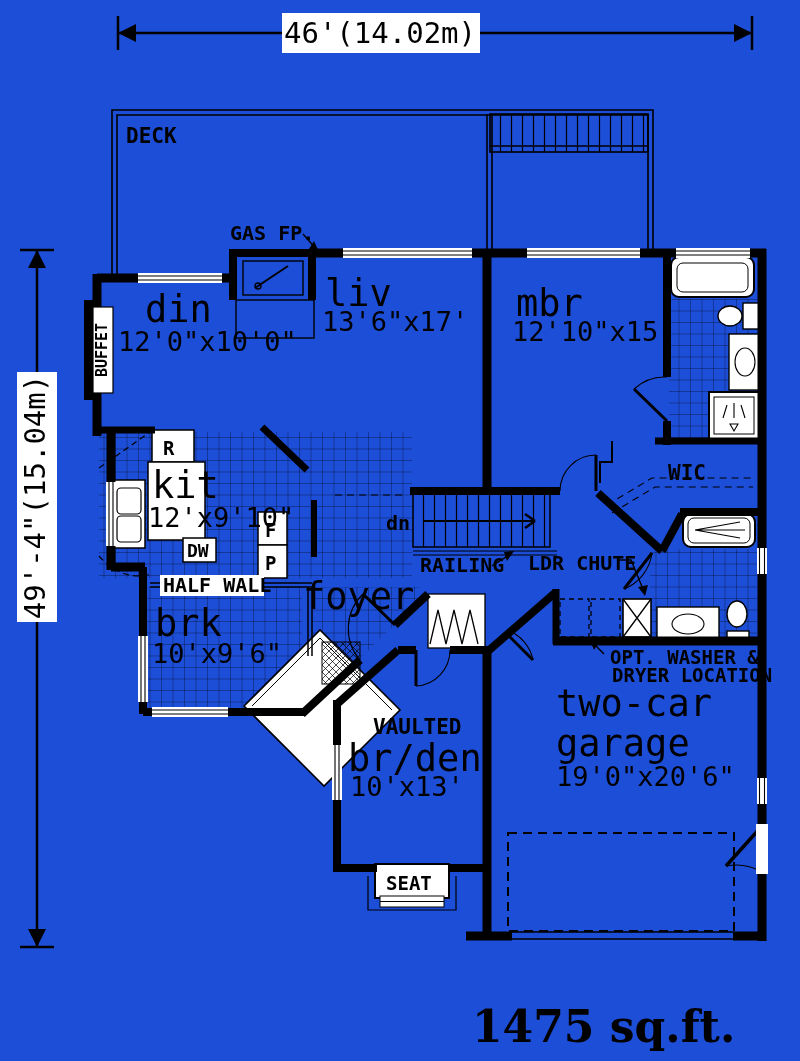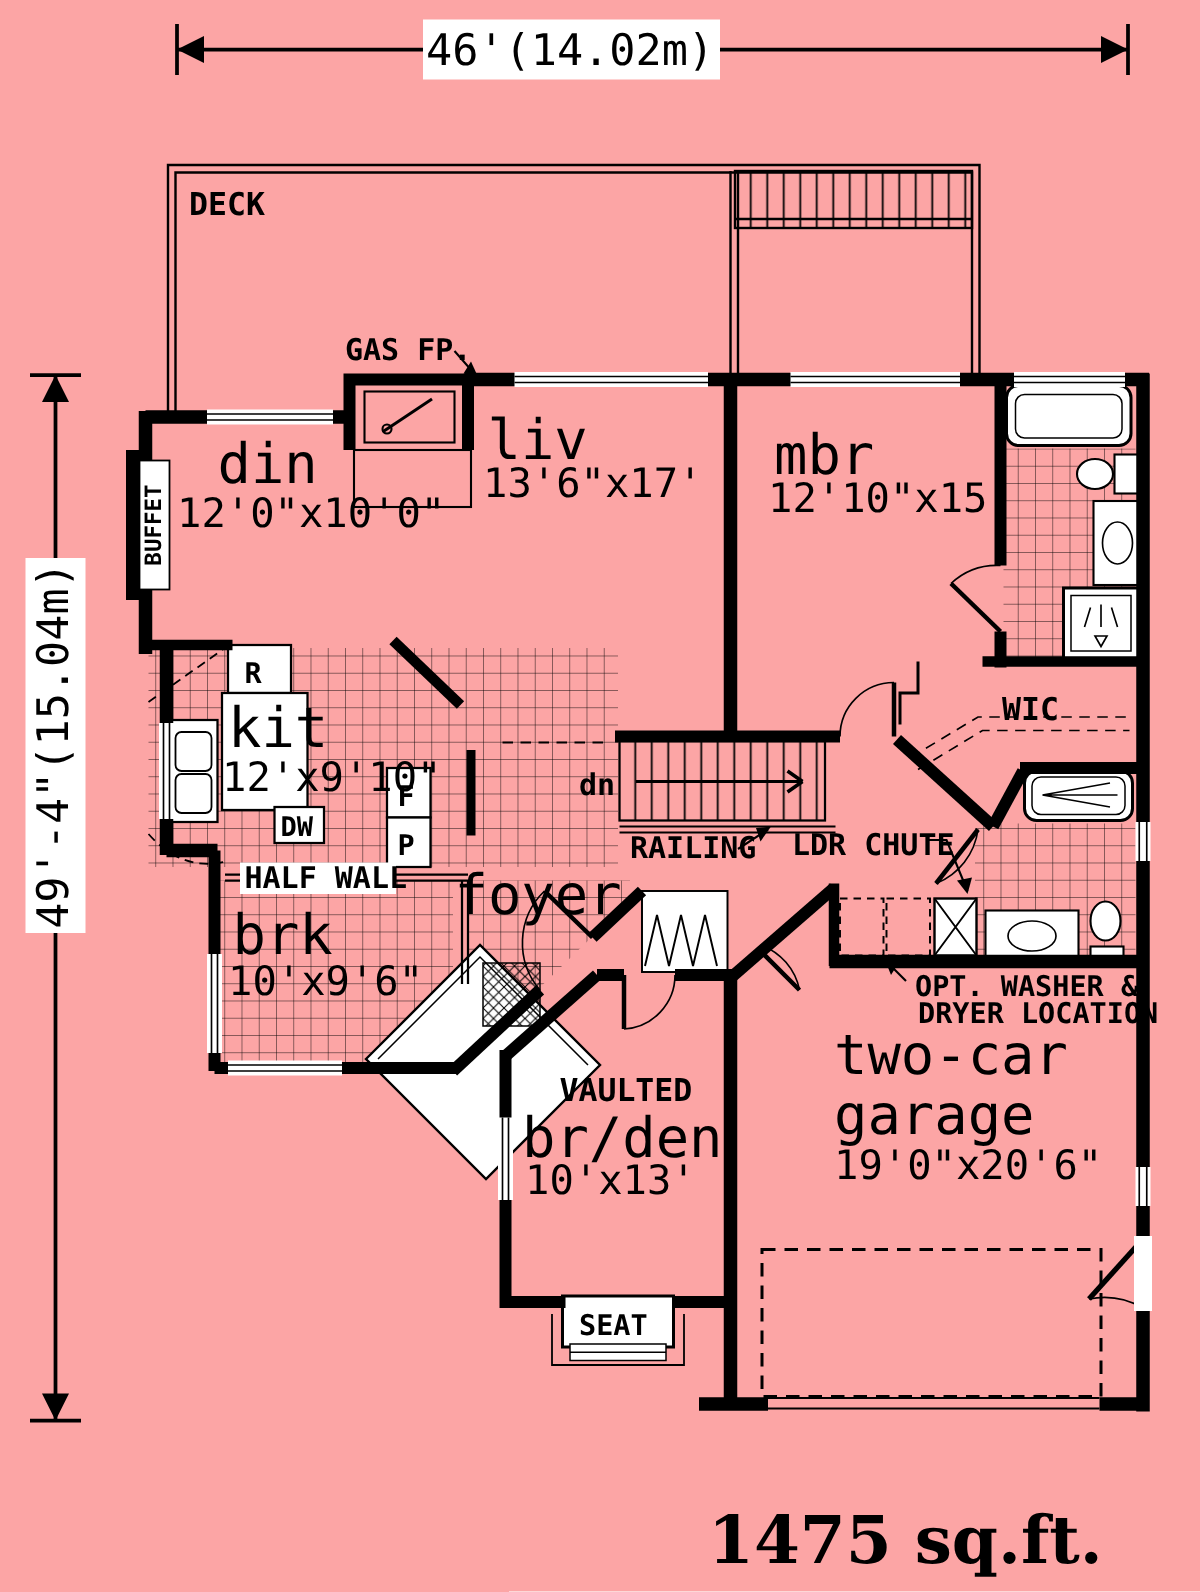--- a/index.html
+++ b/index.html
@@ -1,16 +1,16 @@
 <!DOCTYPE html>
 <html><head>
 <meta charset="utf-8">
 <style>
   html,body{margin:0;padding:0;background:#ffffff;}
-  .sheet{position:relative;width:800px;height:1061px;background:#fca5a5;overflow:hidden;}
+  .sheet{position:relative;width:800px;height:1061px;background:#1d4ed8;overflow:hidden;}
   svg{position:absolute;left:0;top:0;}
   text{fill:#000;}
   .mono{font-family:"DejaVu Sans Mono",monospace;}
   .room{font-size:37px;}
   .size{font-size:27px;}
   .lbl{font-size:20px;font-weight:600;}
   .lbl-s{font-size:19px;font-weight:600;}
   .dim{font-size:29px;}
   .area{font-family:"DejaVu Serif",serif;font-weight:bold;font-size:44px;}
 </style>

